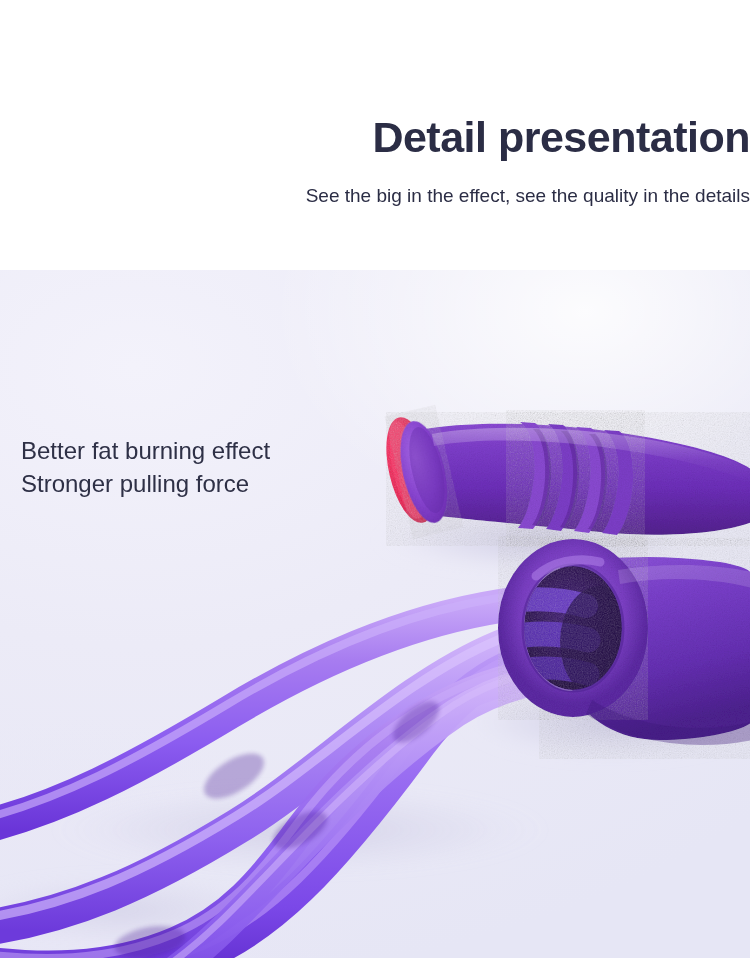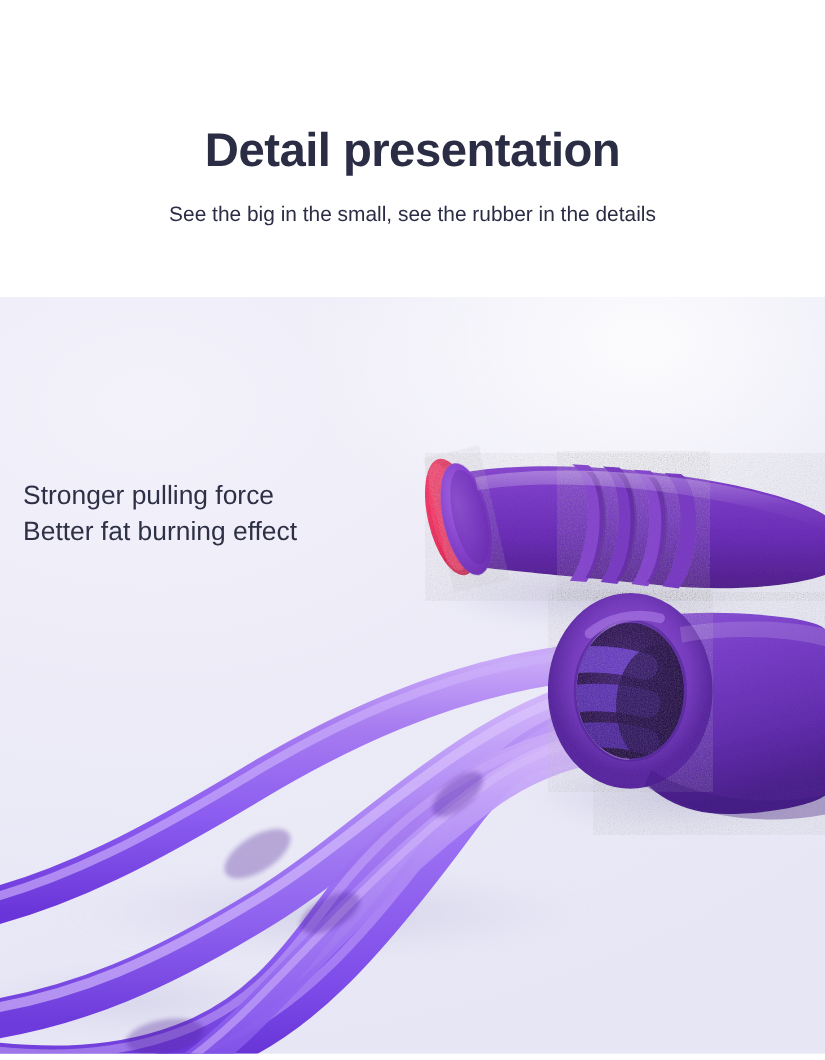--- a/index.html
+++ b/index.html
@@ -23,21 +23,21 @@
   }
 
   
   .header-band {
     position: absolute;
     left: 0;
     top: 0;
     width: 750px;
     height: 270px;
     background: #ffffff;
-    text-align: center;
+    text-align: right;
   }
   .header-title {
     position: absolute;
     left: 0;
     top: 112px;
     width: 750px;
     font-size: 43px;
     font-weight: bold;
     letter-spacing: -0.5px;
     color: #2b2d45;
@@ -125,21 +125,21 @@
     background: #ffffff;
   }
 </style>
 </head>
 <body>
 
 <div class="page">
 
   <div class="header-band">
     <div class="header-title">Detail presentation</div>
-    <div class="header-subtitle">See the big in the small, see the rubber in the details</div>
+    <div class="header-subtitle">See the big in the effect, see the quality in the details</div>
   </div>
 
   <div class="photo-panel">
 
     <div class="panel-sheen"></div>
 
     <div class="product-art">
       <svg viewBox="0 0 750 688" xmlns="http://www.w3.org/2000/svg">
         <defs>
 
@@ -373,21 +373,21 @@
                    C 330 646, 420 594, 500 546
                    C 534 526, 560 512, 592 500" fill="none" stroke="url(#gTubeB)" stroke-width="30" stroke-linecap="round" opacity="0.0"></path>
         </g>
 
         <rect x="0" y="0" width="750" height="688" fill="none"></rect>
       </svg>
     </div>
 
 
     <div class="photo-lines">
+      <div class="photo-line">Better fat burning effect</div>
       <div class="photo-line">Stronger pulling force</div>
-      <div class="photo-line">Better fat burning effect</div>
     </div>
 
   </div>
 
   <div class="bottom-strip"></div>
 
 </div>
 
 </body></html>

